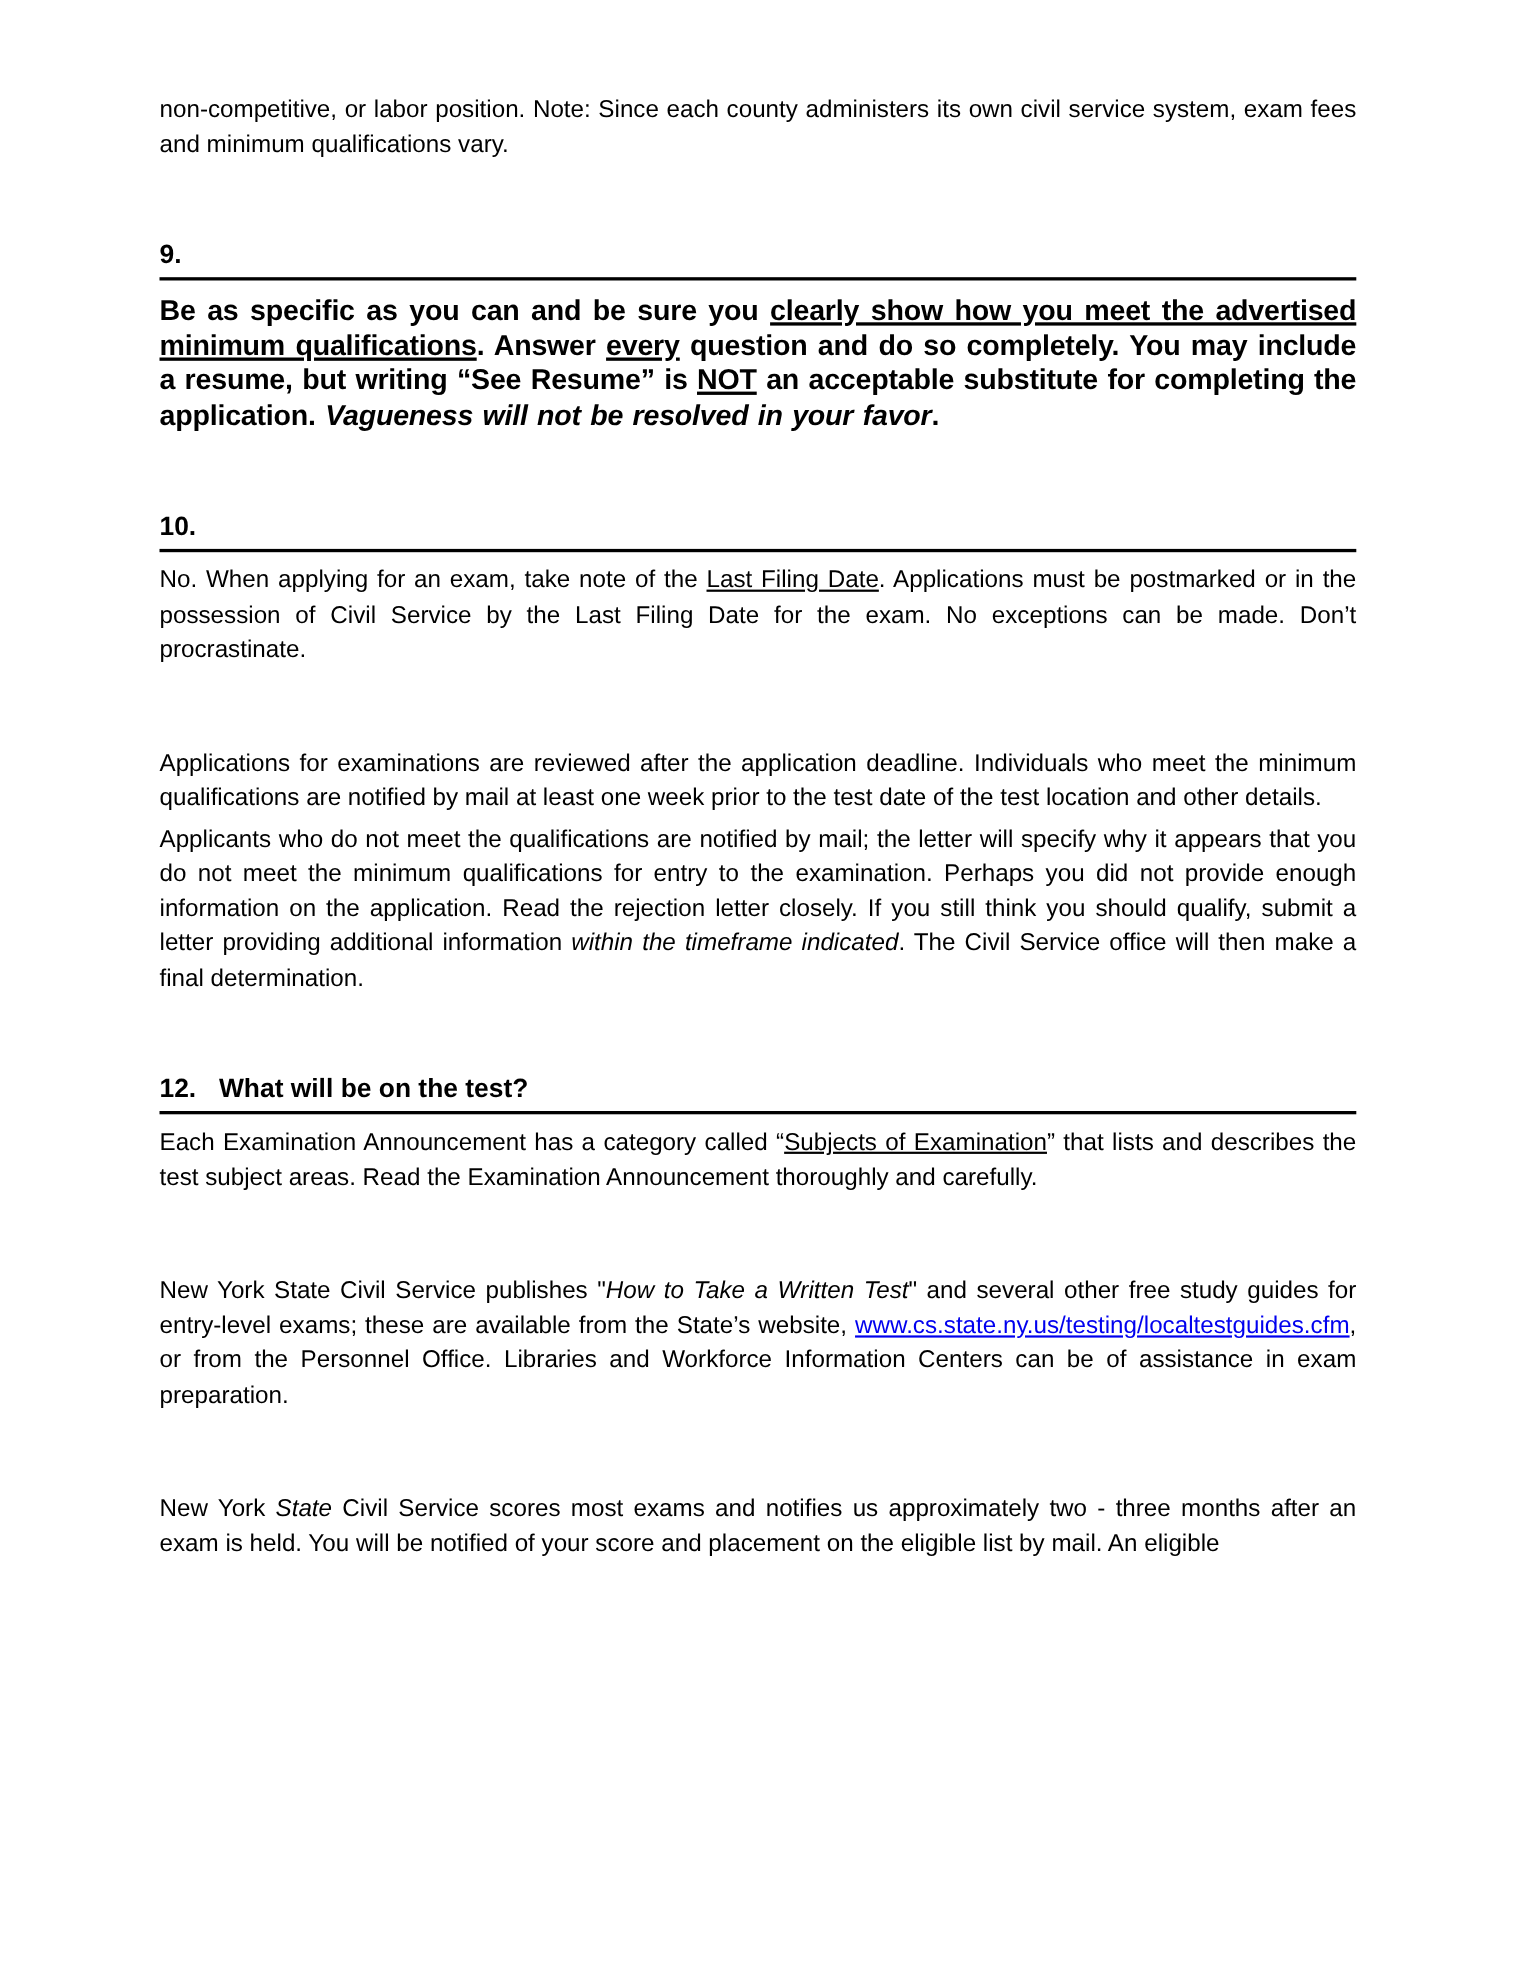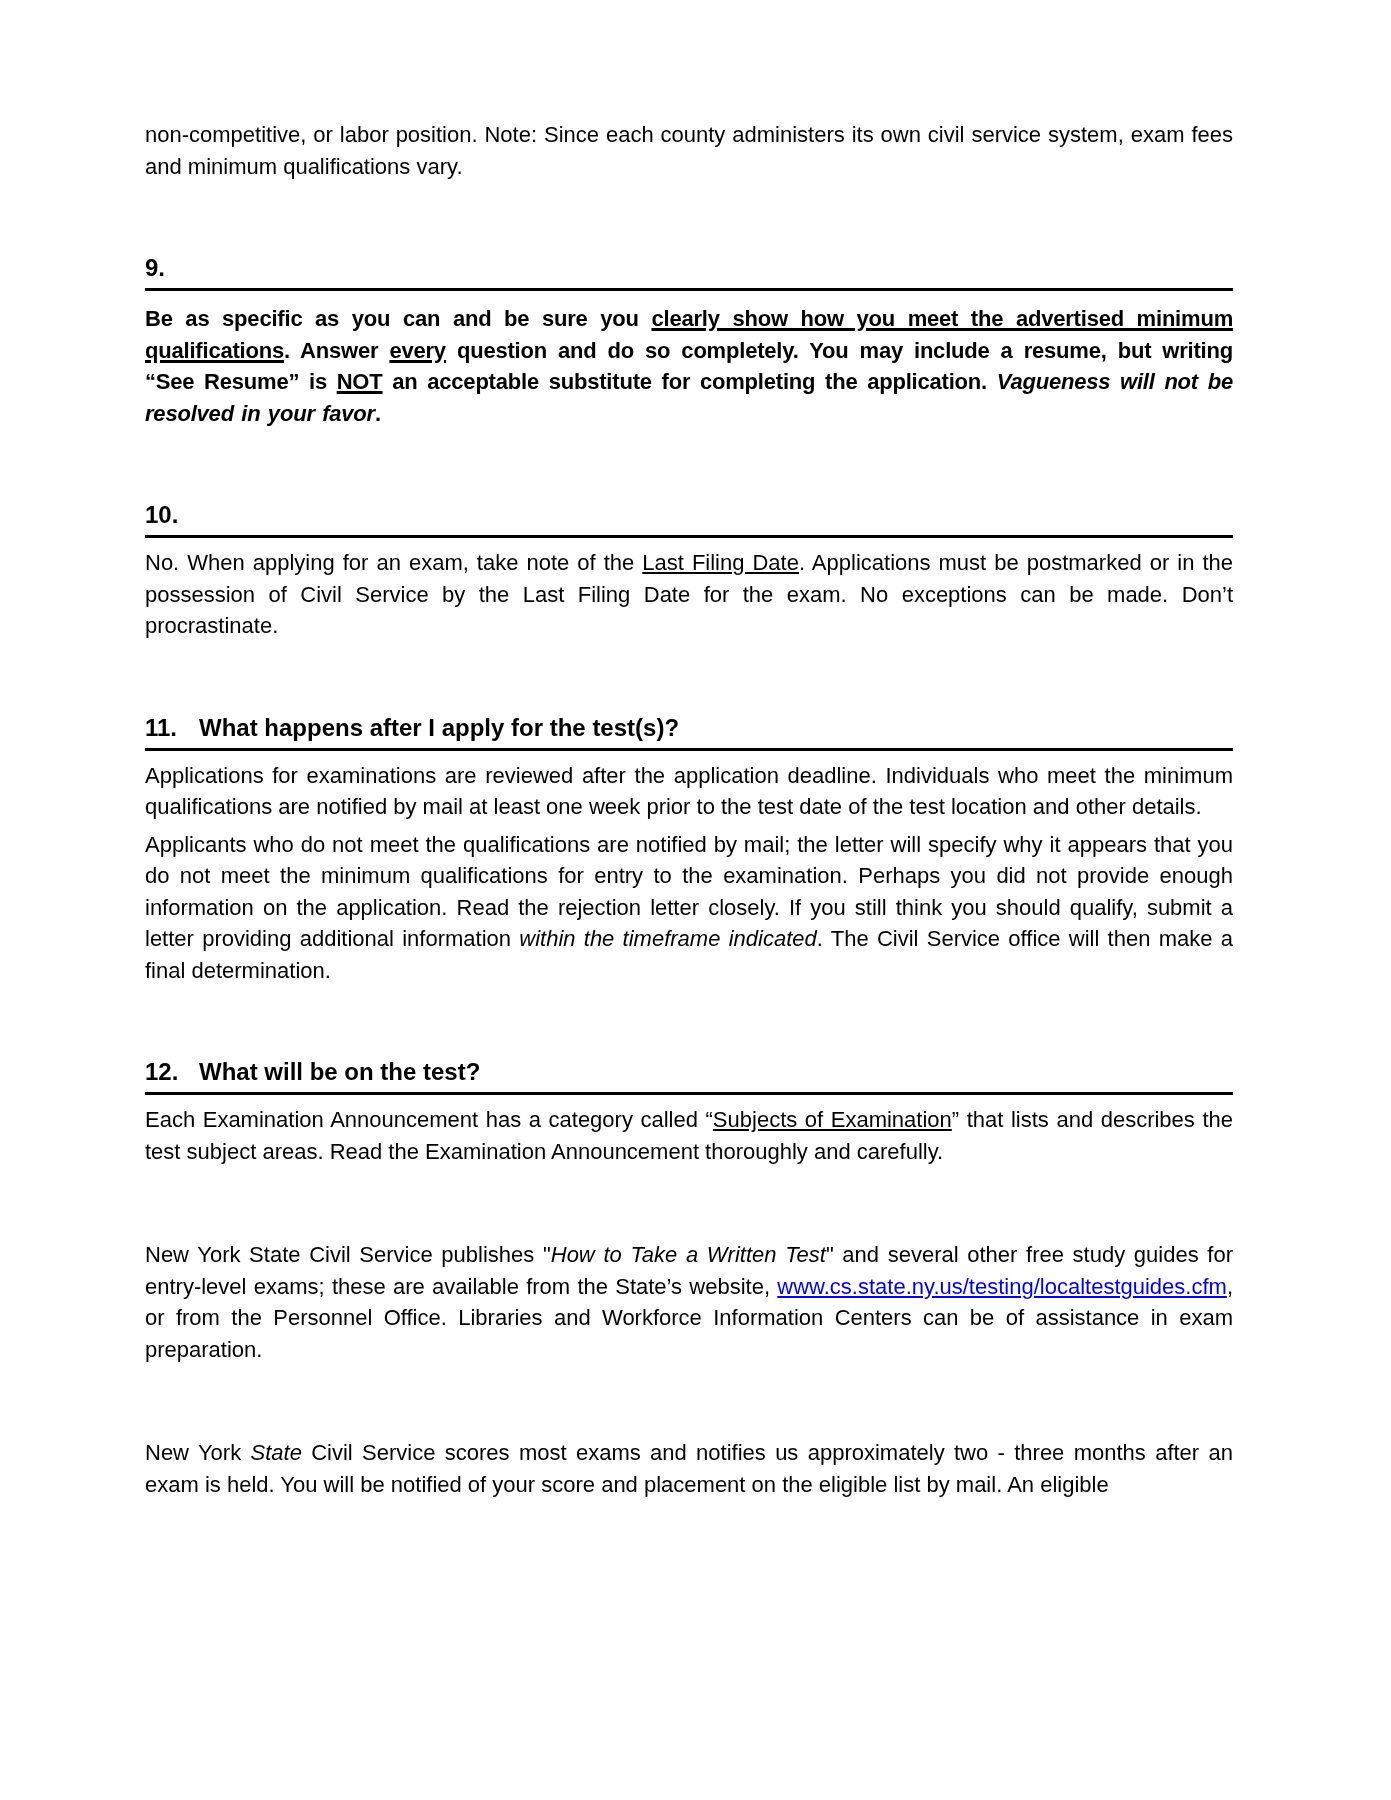--- a/index.html
+++ b/index.html
@@ -2,21 +2,21 @@
 <html><head>
 <meta charset="utf-8">
 <style>
   html, body { margin:0; padding:0; background:#ffffff; }
   .page {
     position: relative;
     width: 1391px;
     height: 1800px;
     background: #ffffff;
     box-sizing: border-box;
-    padding: 109px 158px 0 145px;
+    padding: 73px 158px 0 145px;
     font-family: "Liberation Sans", sans-serif;
     color: #000;
     overflow: hidden;
   }
   .para {
     font-size: 22px;
     line-height: 31.5px;
     text-align: justify;
     margin: 0;
   }
@@ -30,21 +30,21 @@
     line-height: 28px;
     padding-bottom: 6px;
     border-bottom: 3px solid #000;
     margin-bottom: 9px;
   }
   .heading .num { min-width: 37px; margin-right: 17px; }
   .section .para { margin-top: 6px; }
   .section .para + .para { }
   .para.bold {
     font-weight: bold;
-    font-size: 22px;
+    font-size: 26px;
     letter-spacing: -0.2px;
     word-spacing: 1.5px;
     margin-top: 12px;
   }
   .it { font-style: italic; }
   .un { text-decoration: underline; }
   .para.bold .un { text-decoration-thickness: 2.5px; }
   a.doclink { text-decoration: underline; cursor: pointer; }
 </style>
 </head>
@@ -59,24 +59,20 @@
         </div>
         <p class="para bold"><span class="">Be as specific as you can and be sure you </span><span class="un">clearly show how you meet the advertised minimum qualifications</span><span class="">.   Answer </span><span class="un">every</span><span class=""> question and do so completely.  You may include a resume, but writing “See Resume” is </span><span class="un">NOT</span><span class=""> an acceptable substitute for completing the application.  </span><span class="it">Vagueness will not be resolved in your favor</span><span class="">.</span></p>
       </div>
       <div class="section">
         <div class="heading">
           <span class="num">10.</span>
         </div>
         <p class="para"><span class="">No.  When applying for an exam, take note of the </span><span class="un">Last Filing Date</span><span class="">.  Applications must be postmarked or in the possession of Civil Service by the Last Filing Date for the exam.  No exceptions can be made.  Don’t procrastinate.</span></p>
       </div>
       <div class="section">
-        <div class="heading">
-          <span class="num">11.</span>
-          <span class="title">What happens after I apply for the test(s)?</span>
-        </div>
         <p class="para"><span class="">Applications for examinations are reviewed after the application deadline.  Individuals who meet the minimum qualifications are notified by mail at least one week prior to the test date of the test location and other details.</span></p>
         <p class="para"><span class="">Applicants who do not meet the qualifications are notified by mail; the letter will specify why it appears that you do not meet the minimum qualifications for entry to the examination.  Perhaps you did not provide enough information on the application.  Read the rejection letter closely.  If you still think you should qualify, submit a letter providing additional information </span><span class="it">within the timeframe indicated</span><span class="">.  The Civil Service office will then make a final determination.</span></p>
       </div>
       <div class="section">
         <div class="heading">
           <span class="num">12.</span>
           <span class="title">What will be on the test?</span>
         </div>
         <p class="para"><span class="">Each Examination Announcement has a category called “</span><span class="un">Subjects of Examination</span><span class="">” that lists and describes the test subject areas.  Read the Examination Announcement thoroughly and carefully.</span></p>
       </div>

